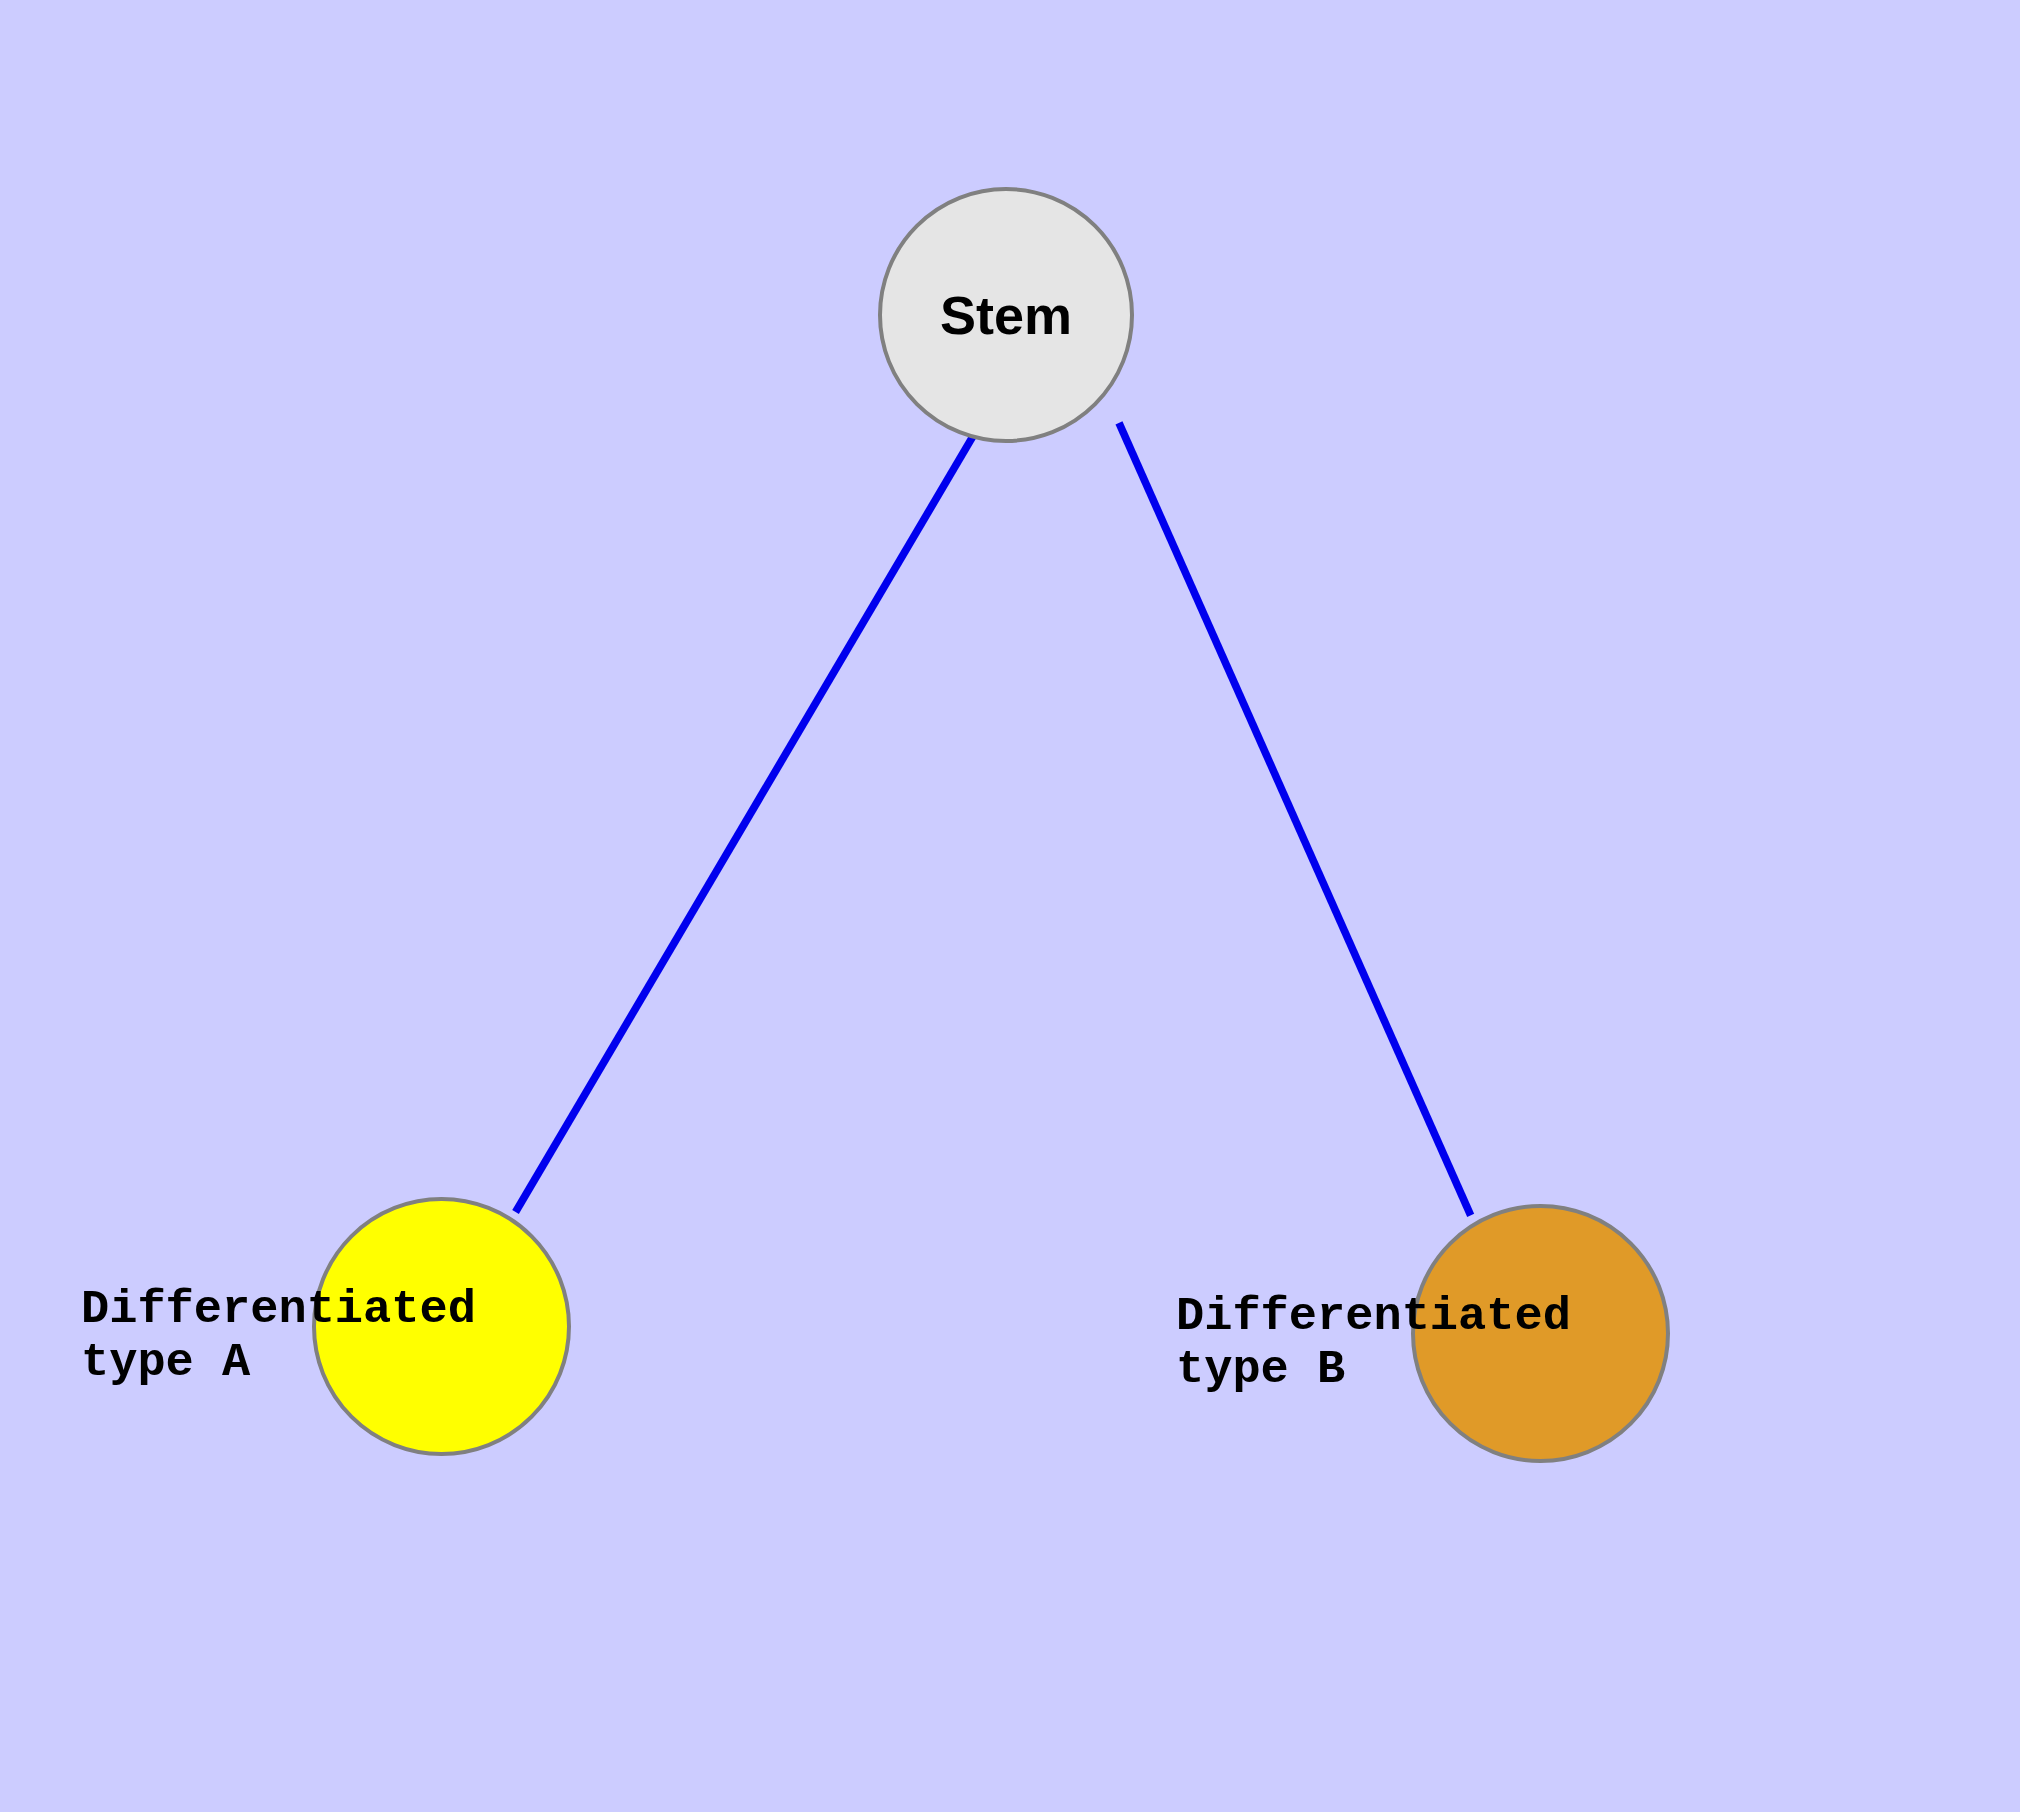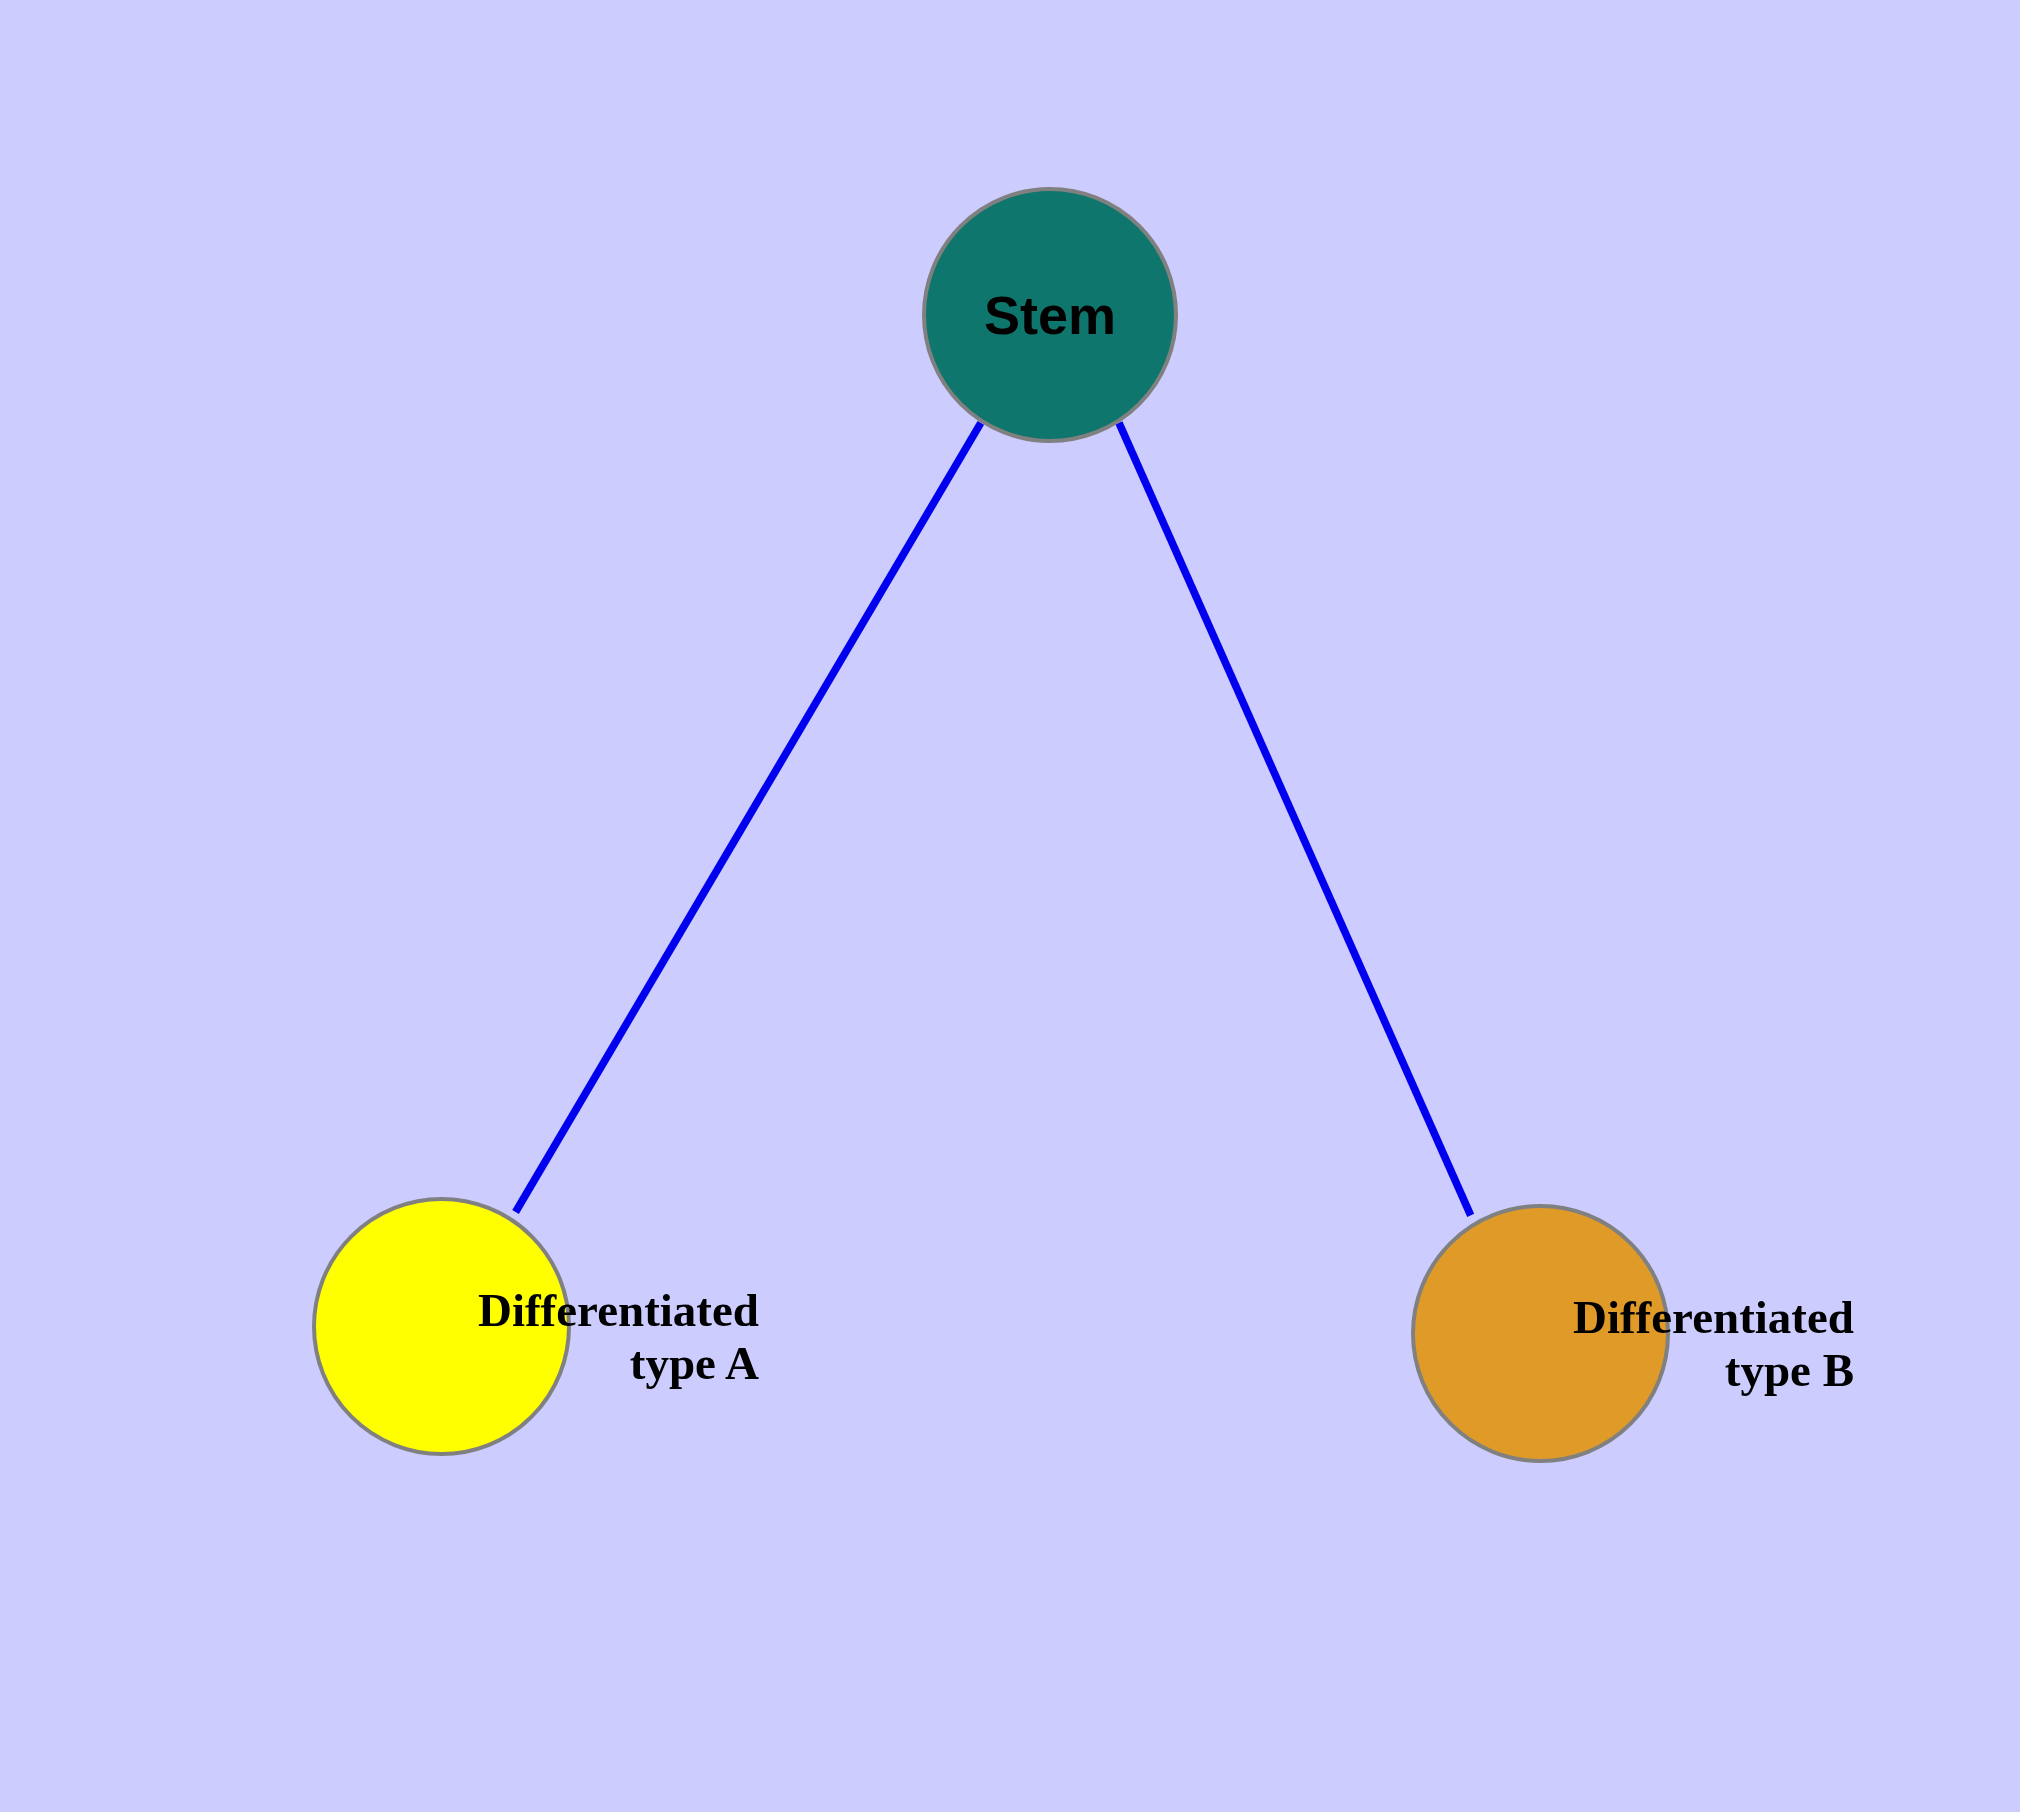--- a/index.html
+++ b/index.html
@@ -39,38 +39,38 @@
     color: #000000;
     font-weight: bold;
     font-family: "Liberation Sans", sans-serif;
     white-space: nowrap;
     line-height: 1.0;
   }
   .node-label-overlay {
     position: absolute;
     color: #000000;
     font-weight: bold;
-    font-family: Liberation Serif, serif;
-    text-align: right;
+    font-family: Liberation Mono, monospace;
+    text-align: left;
     line-height: 1.12;
     white-space: pre-line;
     pointer-events: none;
   }
 </style>
 </head>
 <body>
 
 <div id="graph-canvas" style="background: rgb(204, 204, 255);">
 
   <svg id="edge-layer" viewBox="0 0 2384 2138">
     <line x1="1157" y1="499" x2="608" y2="1430" stroke="#0000ee" stroke-width="9" stroke-linecap="butt"></line>
     <line x1="1320" y1="499" x2="1735" y2="1434" stroke="#0000ee" stroke-width="9" stroke-linecap="butt"></line>
   </svg>
 
-  <div class="node" style="left:922px; top:187px; width:256px; height:256px; background:#0f766e; border:4.2px solid #808080;">
+  <div class="node" style="left:878px; top:187px; width:256px; height:256px; background:#e5e5e5; border:4.2px solid #808080;">
     <div class="node-label-inside" style="top: 97px; font-size: 54px; color: rgb(0, 0, 0);">Stem</div>
   </div>
 
   <div class="node" style="left:312px; top:1197px; width:259px; height:259px; background:#ffff00; border:4.2px solid #808080;"></div>
 
   <div class="node" style="left:1411px; top:1204px; width:259px; height:259px; background:#e09a28; border:4.2px solid #808080;"></div>
 
   <div class="node-label-overlay" style="left: 81px; top: 1284px; width: 678px; font-size: 47px; color: rgb(0, 0, 0);">Differentiated
 type A</div>
 

